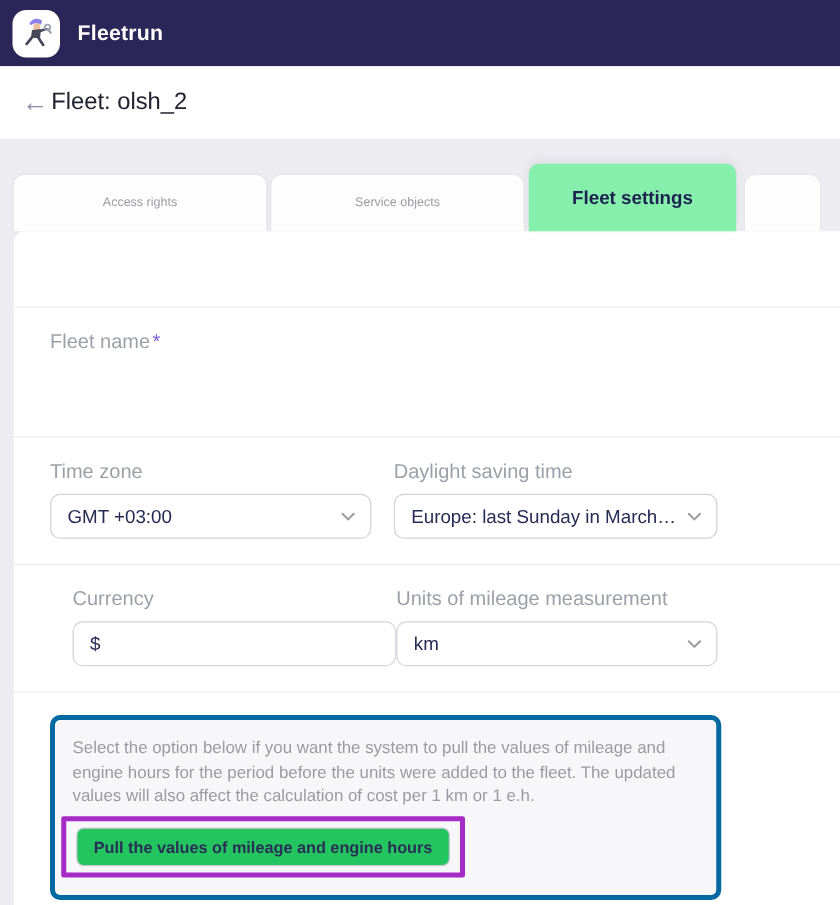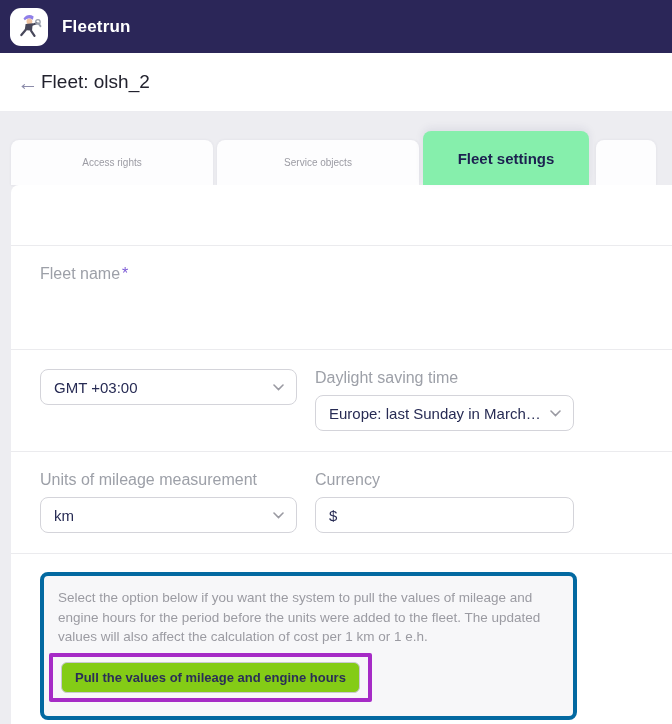--- a/index.html
+++ b/index.html
@@ -62,21 +62,21 @@
   .w-full { width:537px; }
   .col1 { width:257px; }
   .col2 { width:259px; margin-left:18px; }
 
   
   .info-box { width:537px; background:#f7f7f9; border:4px solid #0369a1;
     border-radius:8px; padding:12px 14px 14px; }
   .info-text { font-size:13.5px; line-height:1.45; color:#9b9ba2; max-width:505px; }
   .annotation { display:inline-block; border:4px solid #a62bc6; margin-top:6px;
     margin-left:-9px; padding:5px 8px; border-radius:2px; }
-  .pull-btn { background:#84cc16; border:1px solid #c9c9d2; border-radius:6px;
+  .pull-btn { background:#22c55e; border:1px solid #c9c9d2; border-radius:6px;
     padding:7px 13px; font-family:inherit; font-size:13px; font-weight:600;
     color:#2a2e57; cursor:pointer; white-space:nowrap; }
 </style>
 </head>
 <body>
 
 <div class="app-header">
   <div class="logo-box">
     <svg width="34" height="34" viewBox="0 0 40 40">
       <path d="M13.5,10 Q18.5,3.5 25.5,7.5 L24.5,11.5 Q19,8.5 15,12 Z" fill="#8f7fe8"></path>
@@ -108,20 +108,21 @@
   <div class="toolbar-space"></div>
 
   <div class="section s1">
     <div class="field w-full">
       <div class="field-label"><span>Fleet name</span><span class="req">*</span></div>
     </div>
   </div>
 
   <div class="section row2">
     <div class="field col1">
+      <div class="field-label">Time zone</div>
       <div class="select-box">
         <span class="select-value">GMT +03:00</span>
         <span class="chevron">
           <svg width="11" height="7" viewBox="0 0 11 7">
               <polyline points="1,1 5.5,5.5 10,1" fill="none" stroke="#9a9aa2" stroke-width="1.6" stroke-linecap="round"></polyline>
             </svg>
         </span>
       </div>
     </div>
     <div class="field col2">
@@ -131,34 +132,34 @@
         <span class="chevron">
           <svg width="11" height="7" viewBox="0 0 11 7">
               <polyline points="1,1 5.5,5.5 10,1" fill="none" stroke="#9a9aa2" stroke-width="1.6" stroke-linecap="round"></polyline>
             </svg>
         </span>
       </div>
     </div>
   </div>
 
   <div class="section row2">
+    <div class="field col2">
+      <div class="field-label">Currency</div>
+      <input class="text-input" type="text" value="$" style="">
+    </div>
     <div class="field col1">
       <div class="field-label">Units of mileage measurement</div>
       <div class="select-box">
         <span class="select-value">km</span>
         <span class="chevron">
           <svg width="11" height="7" viewBox="0 0 11 7">
               <polyline points="1,1 5.5,5.5 10,1" fill="none" stroke="#9a9aa2" stroke-width="1.6" stroke-linecap="round"></polyline>
             </svg>
         </span>
       </div>
-    </div>
-    <div class="field col2">
-      <div class="field-label">Currency</div>
-      <input class="text-input" type="text" value="$" style="">
     </div>
   </div>
 
   <div class="section last">
     <div class="info-box">
       <div class="info-text">Select the option below if you want the system to pull the values of mileage and engine hours for the period before the units were added to the fleet. The updated values will also affect the calculation of cost per 1 km or 1 e.h.</div>
       <div class="annotation">
         <button class="pull-btn">Pull the values of mileage and engine hours</button>
       </div>
     </div>

